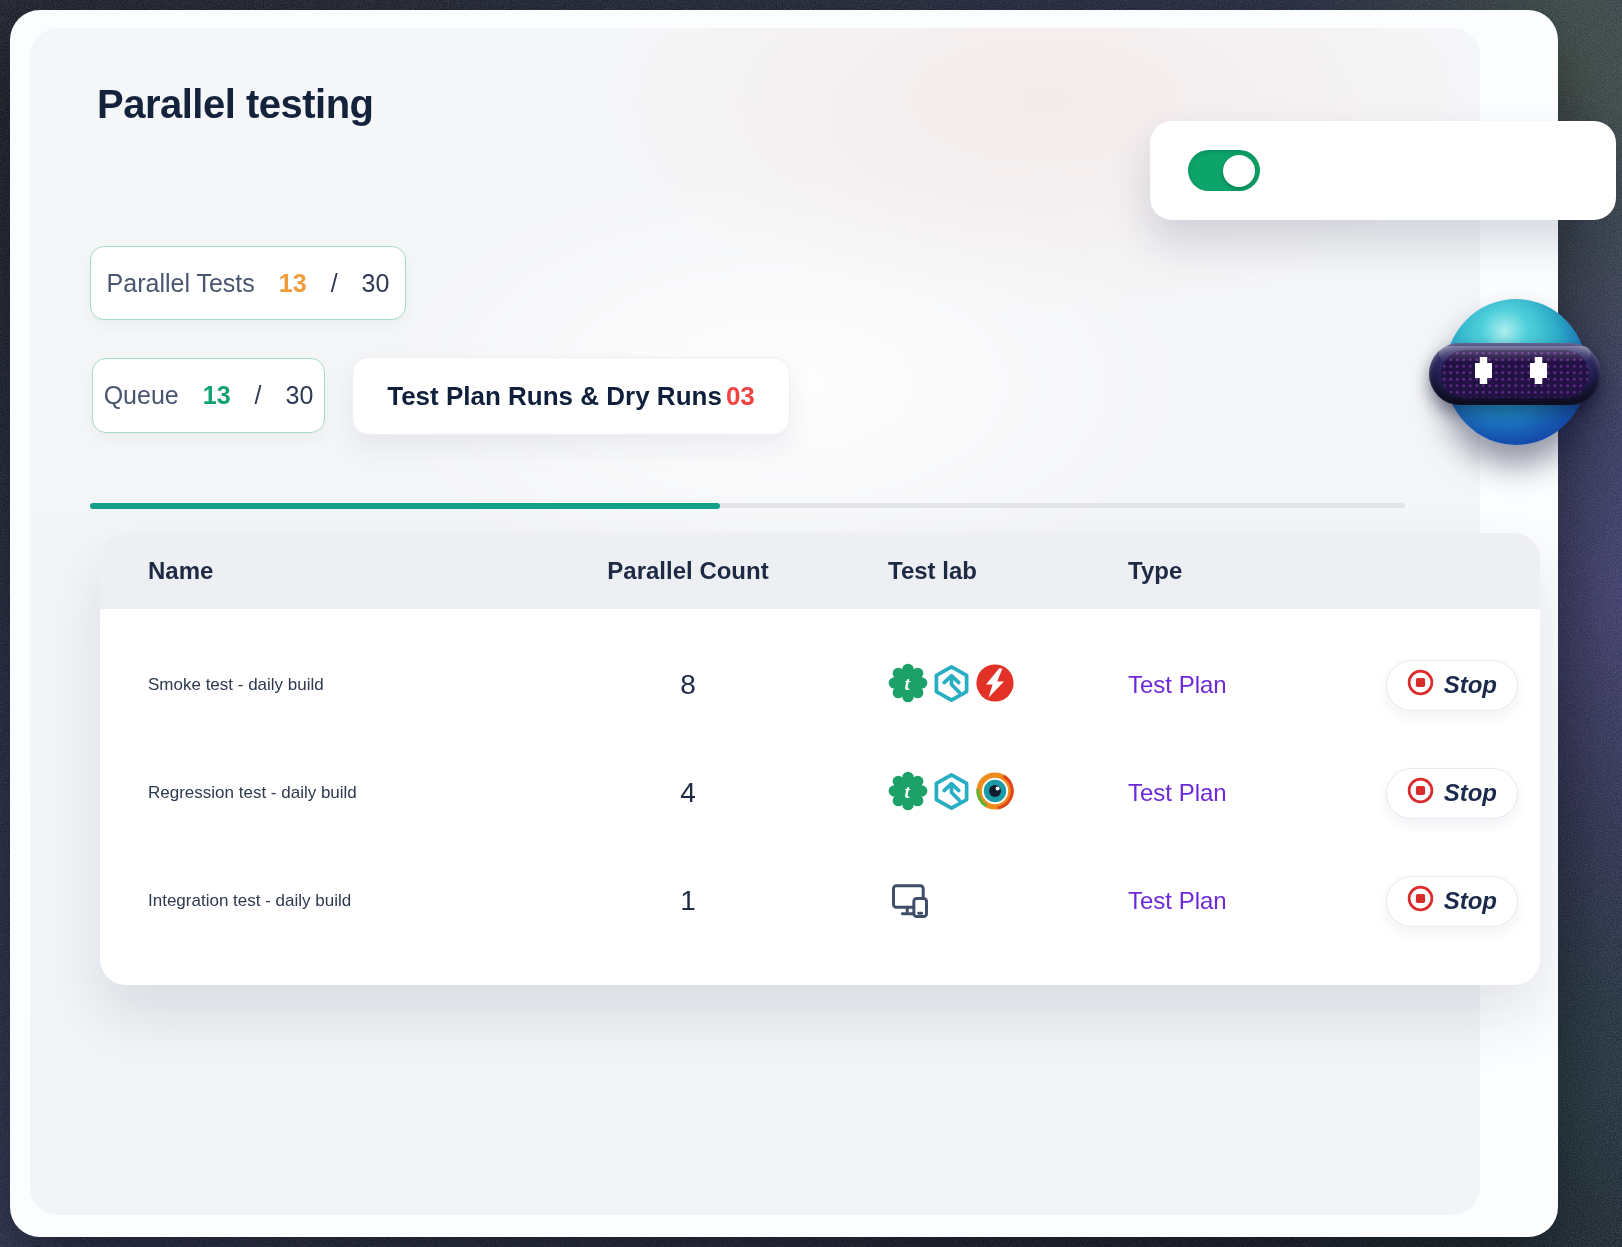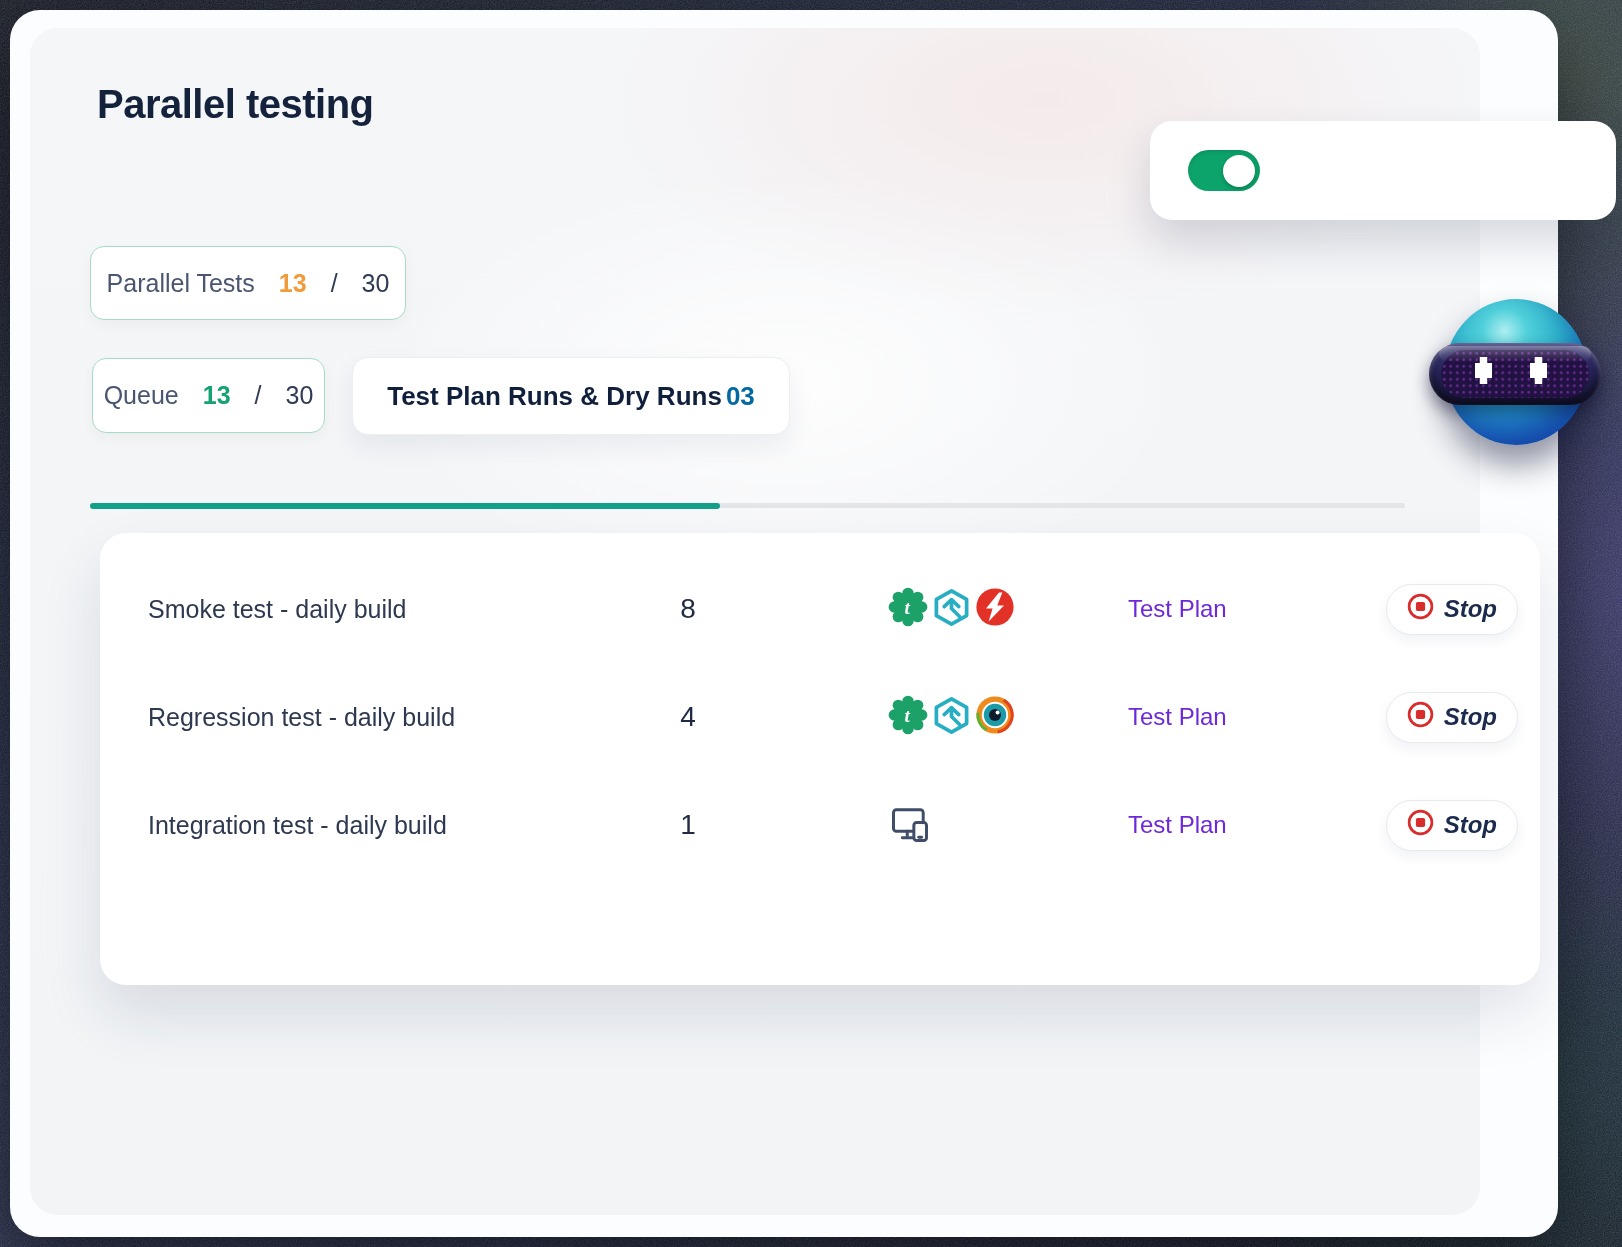--- a/index.html
+++ b/index.html
@@ -65,21 +65,21 @@
   .pill-queue    { left:92px;  top:358px; width:233px; height:75px; }
   .pill-tab {
     left:352px; top:357px; width:438px; height:78px;
     border:1.5px solid #eceef2; border-radius:16px;
     box-shadow:0 12px 26px rgba(25,39,80,.07);
     font-size:26px; font-weight:600; color:#10203c; gap:4px; cursor:pointer;
   }
   .num-orange { color:#f09b3c; font-weight:600; }
   .num-green  { color:#14a173; font-weight:600; }
   .num-dark   { color:#2f3a55; }
-  .pill-tab .num-green { color:#0369a1; font-weight:700; }
+  .pill-tab .num-green { color:#ef4444; font-weight:700; }
 
   
   .tab-track {
     position:absolute; left:90px; top:503px; width:1315px; height:5px; z-index:4;
     background:#e3e5e8; border-radius:3px;
   }
   .tab-track .active {
     position:absolute; left:0; top:-0.5px; width:630px; height:6px;
     background:#12a089; border-radius:3px;
   }
@@ -97,21 +97,21 @@
     font-size:24px; font-weight:600; color:#1e2a44;
   }
   .th-count { text-align:center; }
   .th-lab   { padding-left:100px; }
   .th-type  { padding-left:90px; }
   .tbody { padding-top:22px; }
   .trow {
     height:108px; display:grid; grid-template-columns:440px 200px 250px 250px 1fr;
     align-items:center; padding:0 22px 0 48px;
   }
-  .td-name  { font-size:25px; color:#2e3950; }
+  .td-name  { font-size:17px; color:#2e3950; }
   .td-count { font-size:28px; color:#1f2b44; text-align:center; }
   .td-lab   { padding-left:100px; display:flex; align-items:center; gap:4px; }
   .td-type  { padding-left:90px; font-size:24px; color:#6d28d9; }
   .td-action{ display:flex; justify-content:flex-end; }
   .stop-btn {
     display:flex; align-items:center; gap:10px; height:51px; padding:0 20px;
     background:#ffffff; border:1.5px solid #e6e9ee; border-radius:26px;
     box-shadow:0 6px 14px rgba(25,39,80,.06); cursor:pointer;
     font-size:24px; font-weight:700; color:#1c2b4d;font-style:italic;
   }
@@ -185,20 +185,27 @@
   <div class="pill pill-tab">
     <span>Test Plan Runs &amp; Dry Runs</span>
     <span class="num-green">03</span>
   </div>
 
   <div class="tab-track">
     <div class="active"></div>
   </div>
 
   <div class="table-card">
+    <div class="thead">
+      <div class="th-name">Name</div>
+      <div class="th-count">Parallel Count</div>
+      <div class="th-lab">Test lab</div>
+      <div class="th-type">Type</div>
+      <div></div>
+    </div>
 
     <div class="tbody">
 
       <div class="trow">
         <div class="td-name">Smoke test - daily build</div>
         <div class="td-count">8</div>
         <div class="td-lab">
           <span>
             <svg width="40" height="40" viewBox="0 0 44 44">
                 <g fill="#1ca168">

